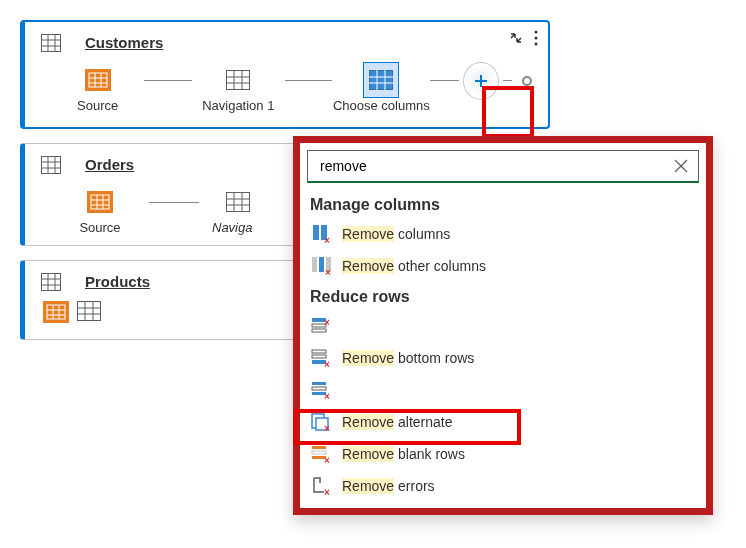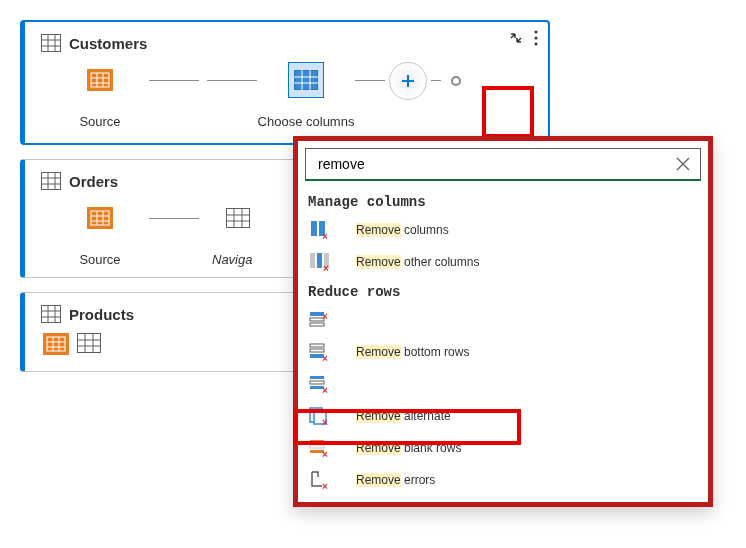--- a/index.html
+++ b/index.html
@@ -22,44 +22,45 @@
     margin-bottom: 14px;
     padding: 12px 16px 14px 16px;
     position: relative;
   }
   .query-card.active {
     border: 2px solid #0078d4;
     border-left-width: 5px;
   }
   .card-header {
     display: flex;
-    align-items: flex-end;
-    gap: 8px;
+    align-items: flex-start;
+    gap: 24px;
     margin-bottom: 10px;
+    text-decoration: underline;
   }
   .card-header-title { font-weight: 600; font-size: 15px; }
   .card-actions {
     position: absolute;
     top: 8px;
     right: 10px;
     display: flex;
     align-items: center;
     gap: 10px;
   }
   .steps-row {
     display: flex;
     align-items: center;
     gap: 0;
     padding-left: 14px;
   }
   .step {
     display: flex;
     flex-direction: column;
     align-items: center;
-    gap: 16px;
+    gap: 0;
     width: 90px;
   }
   .step-icon-box {
     width: 36px;
     height: 36px;
     display: flex;
     align-items: center;
     justify-content: center;
     border: 1px solid transparent;
   }
@@ -123,21 +124,21 @@
     height: 34px;
     background: #cfe4fa;
   }
   
   .popup {
     position: absolute;
     left: 293px;
     top: 136px;
     width: 420px;
     background: #ffffff;
-    border: 5px solid #b91c1c;
+    border: 7px solid #b91c1c;
     box-shadow: 0 6px 16px rgba(0,0,0,0.2);
     padding-bottom: 6px;
   }
   .search-box {
     border: 1px solid #605e5c;
     border-bottom: 2px solid #156c3c;
     margin: 7px;
     padding: 6px 10px;
     display: flex;
     align-items: center;
@@ -145,40 +146,39 @@
   }
   .search-input {
     border: none;
     outline: none;
     font-size: 14px;
     flex: 1;
     font-family: inherit;
   }
   .section-header {
     font-weight: 700;
-    font-size: 14px;
+    font-size: 16px;
     padding: 6px 10px 4px 10px;
-    font-family: Liberation Mono, monospace;
   }
   .menu-item {
     display: flex;
     align-items: center;
     gap: 10px;
     padding: 6px 10px;
     cursor: pointer;
   }
   .menu-icon-wrap {
     width: 22px;
     height: 20px;
     display: flex;
     align-items: center;
     justify-content: center;
     position: relative;
   }
-  .menu-label { font-size: 12px; margin-left: 16px; }
+  .menu-label { font-size: 14px; }
   .hl {
     background: #fff2c3;
   }
   .highlight-box {
     position: absolute;
     border: 4px solid #e60000;
     left: 293px;
     top: 409px;
     width: 228px;
     height: 36px;
@@ -225,20 +225,32 @@
             <rect x="4" y="4" width="18" height="14" fill="none" stroke="#fff"></rect>
             <line x1="4" y1="9" x2="22" y2="9" stroke="#fff"></line>
             <line x1="4" y1="14" x2="22" y2="14" stroke="#fff"></line>
             <line x1="10" y1="4" x2="10" y2="18" stroke="#fff"></line>
             <line x1="16" y1="4" x2="16" y2="18" stroke="#fff"></line>
           </svg>
       </div>
       <span class="step-label">Source</span>
     </div>
     <div class="connector"></div>
+    <div class="step">
+      <div class="step-icon-box">
+        <svg width="24" height="20">
+            <rect x="0.5" y="0.5" width="23" height="19" fill="none" stroke="#605e5c"></rect>
+            <line x1="0" y1="7" x2="24" y2="7" stroke="#605e5c"></line>
+            <line x1="0" y1="13" x2="24" y2="13" stroke="#605e5c"></line>
+            <line x1="8" y1="0" x2="8" y2="20" stroke="#605e5c"></line>
+            <line x1="16" y1="0" x2="16" y2="20" stroke="#605e5c"></line>
+          </svg>
+      </div>
+      <span class="step-label">Navigation 1</span>
+    </div>
     <div class="connector"></div>
     <div class="step">
       <div class="step-icon-box selected">
         <svg width="24" height="20">
             <rect x="0.5" y="0.5" width="23" height="19" fill="#3b8bd4" stroke="#2d6fb0"></rect>
             <line x1="0" y1="7" x2="24" y2="7" stroke="#fff"></line>
             <line x1="0" y1="13" x2="24" y2="13" stroke="#fff"></line>
             <line x1="8" y1="0" x2="8" y2="20" stroke="#fff"></line>
             <line x1="16" y1="0" x2="16" y2="20" stroke="#fff"></line>
           </svg>

